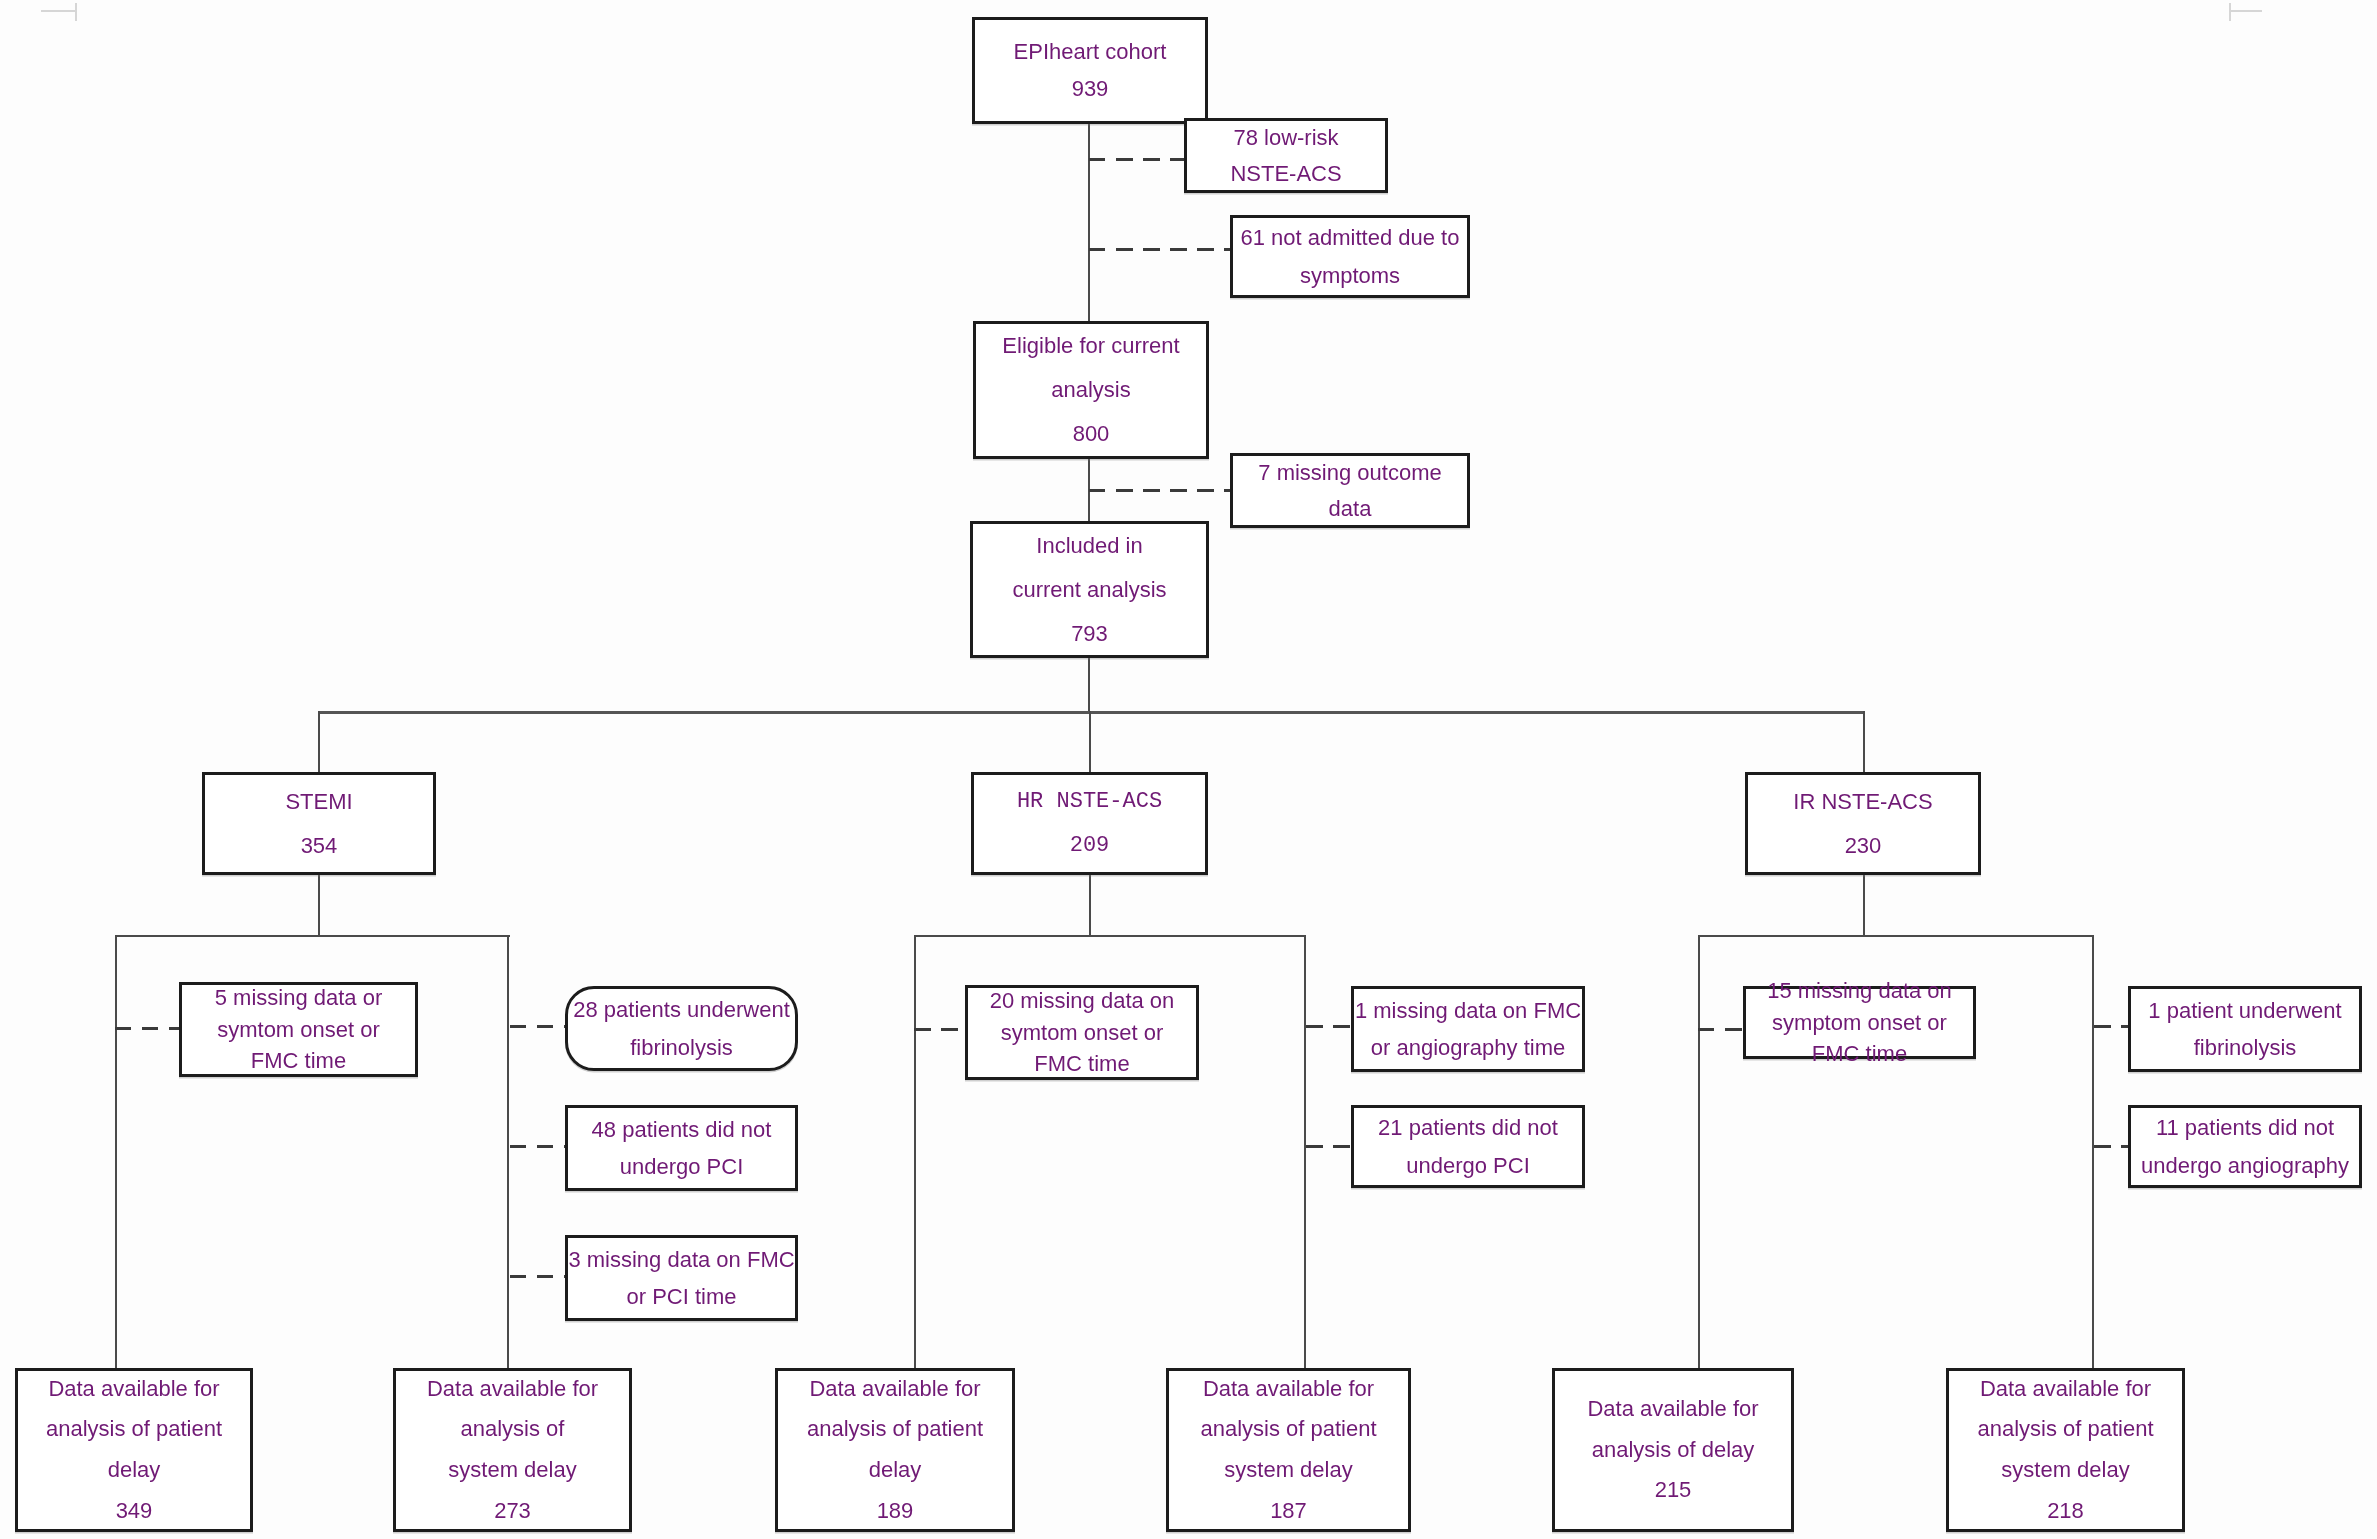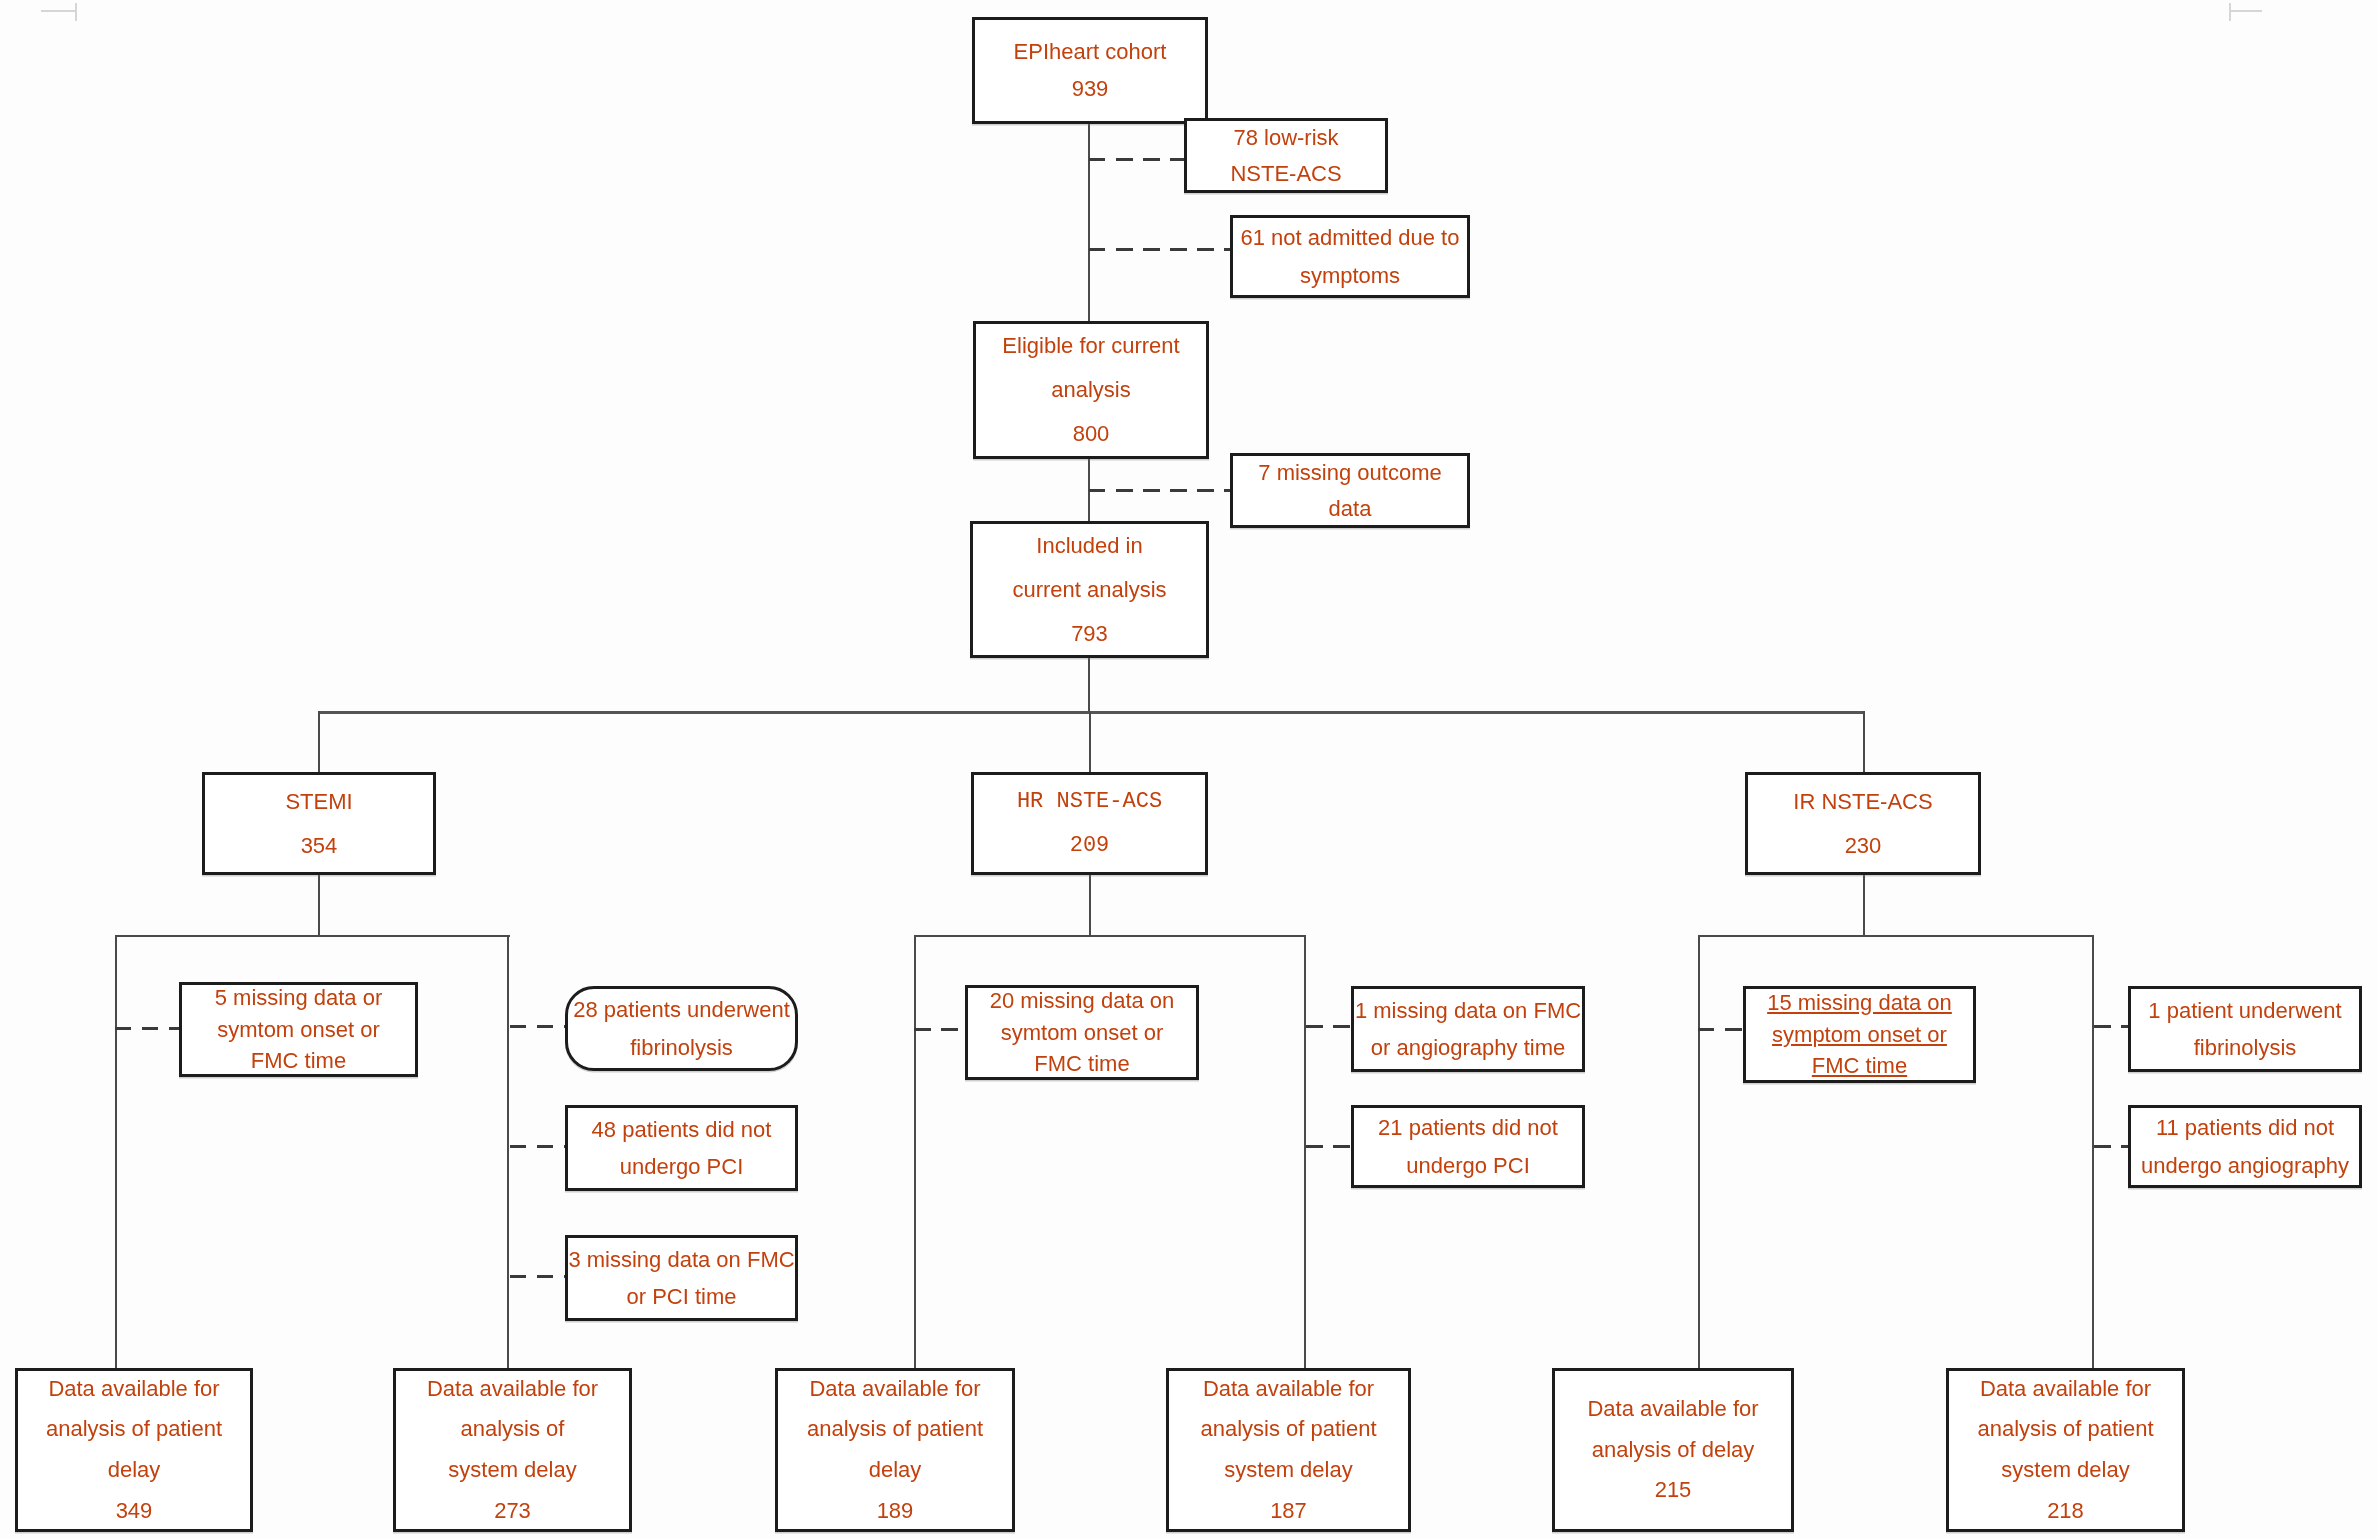--- a/index.html
+++ b/index.html
@@ -1,21 +1,21 @@
 <!DOCTYPE html>
 <html style="font-size:12px"><head>
 <meta charset="utf-8">
 <style>
   html,body{margin:0;padding:0;background:#ffffff;}
   #canvas{
     position:relative;
     width:2377px;height:1540px;
     background:#fdfdfd;
     font-family:"Liberation Sans","DejaVu Sans",sans-serif;
-    color:#c2410c;
+    color:#701a75;
   }
   .box{
     position:absolute;
     background:#ffffff;
     border:3px solid #1c1c1c;
     box-sizing:border-box;
     display:flex;align-items:center;justify-content:center;
     text-align:center;
     font-size:22px;
     white-space:pre-line;
@@ -130,21 +130,21 @@
   <div class="box lh-145" style="left:965px;top:985px;width:234px;height:95px;">20 missing data on
 symtom onset or
 FMC time</div>
 
   <div class="box lh-17" style="left:1351px;top:986px;width:234px;height:86px;">1 missing data on FMC
 or angiography time</div>
 
   <div class="box lh-17" style="left:1351px;top:1105px;width:234px;height:83px;">21 patients did not
 undergo PCI</div>
 
-  <div class="box lh-145" style="left:1743px;top:986px;width:233px;height:97px;text-decoration:underline;">15 missing data on
+  <div class="box lh-145" style="left:1743px;top:986px;width:233px;height:73px;">15 missing data on
 symptom onset or
 FMC time</div>
 
   <div class="box lh-17" style="left:2128px;top:986px;width:234px;height:86px;">1 patient underwent
 fibrinolysis</div>
 
   <div class="box lh-17" style="left:2128px;top:1105px;width:234px;height:83px;">11 patients did not
 undergo angiography</div>
 
   <div class="box lh-185" style="left:15px;top:1368px;width:238px;height:164px;">Data available for

